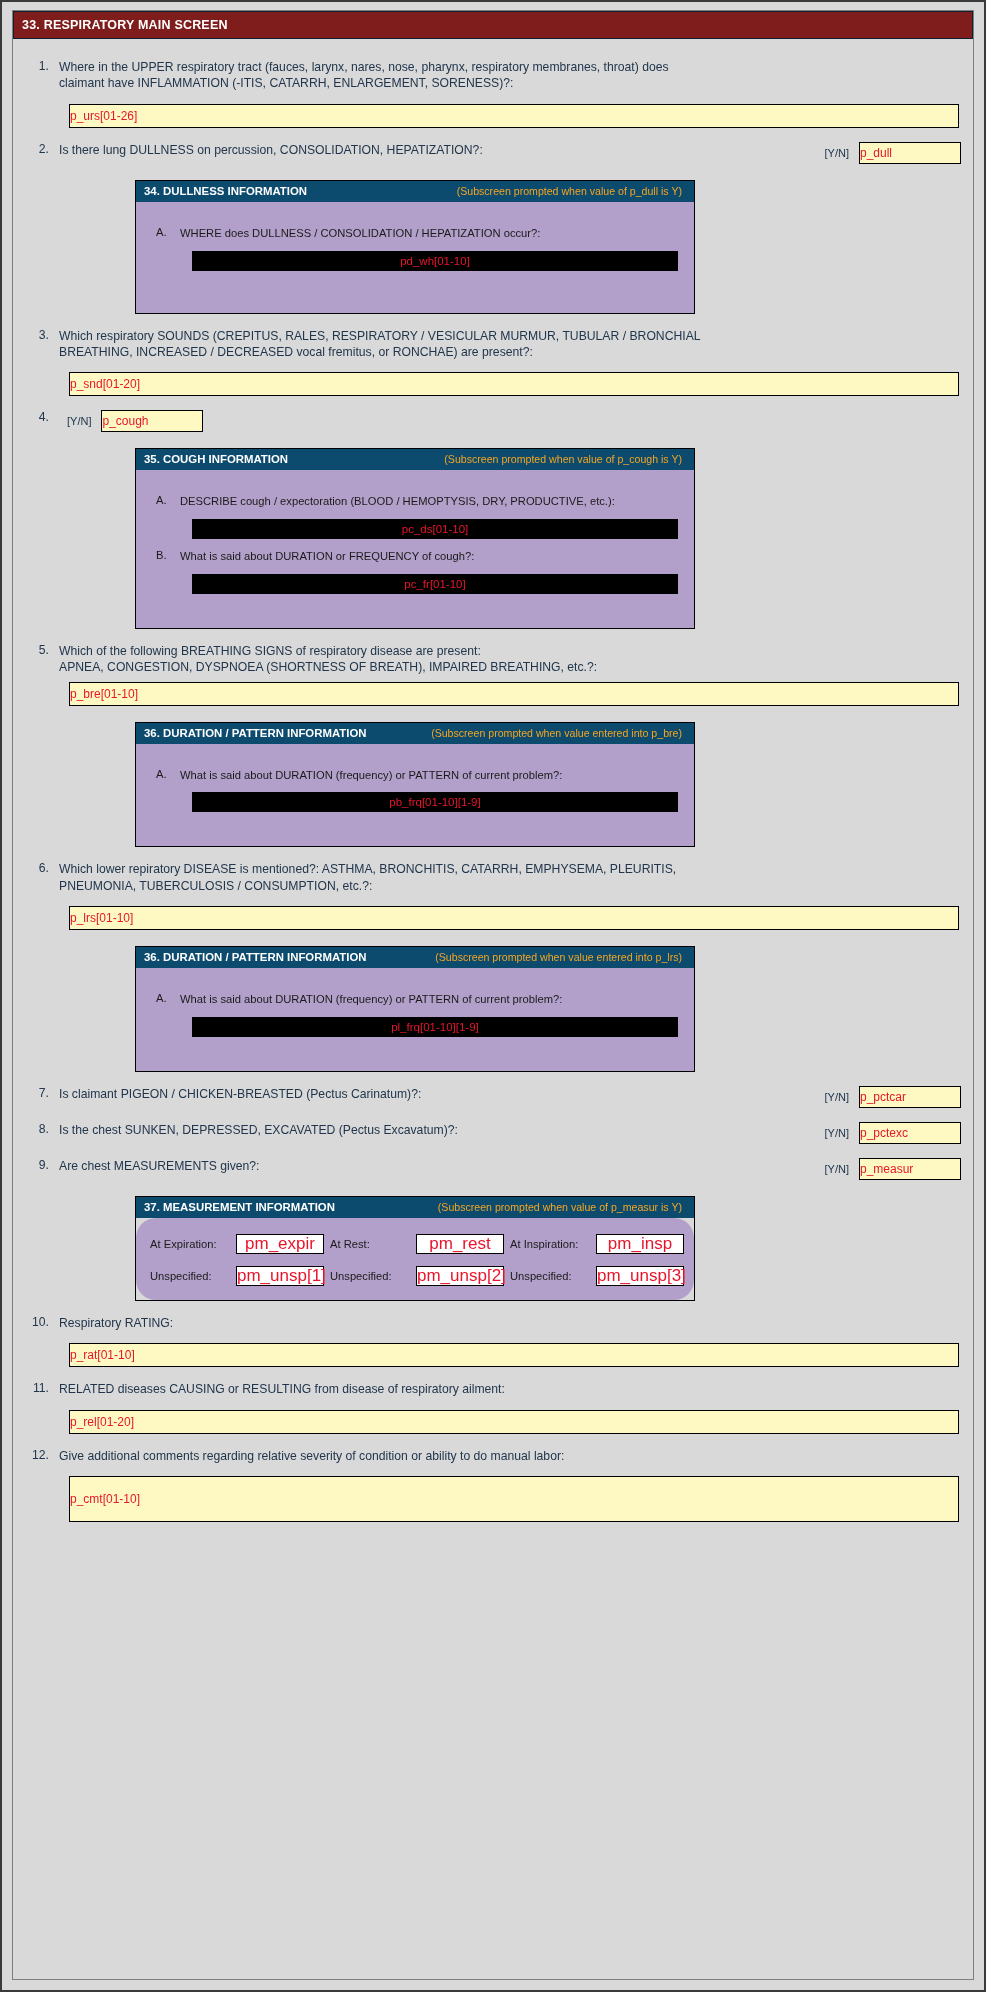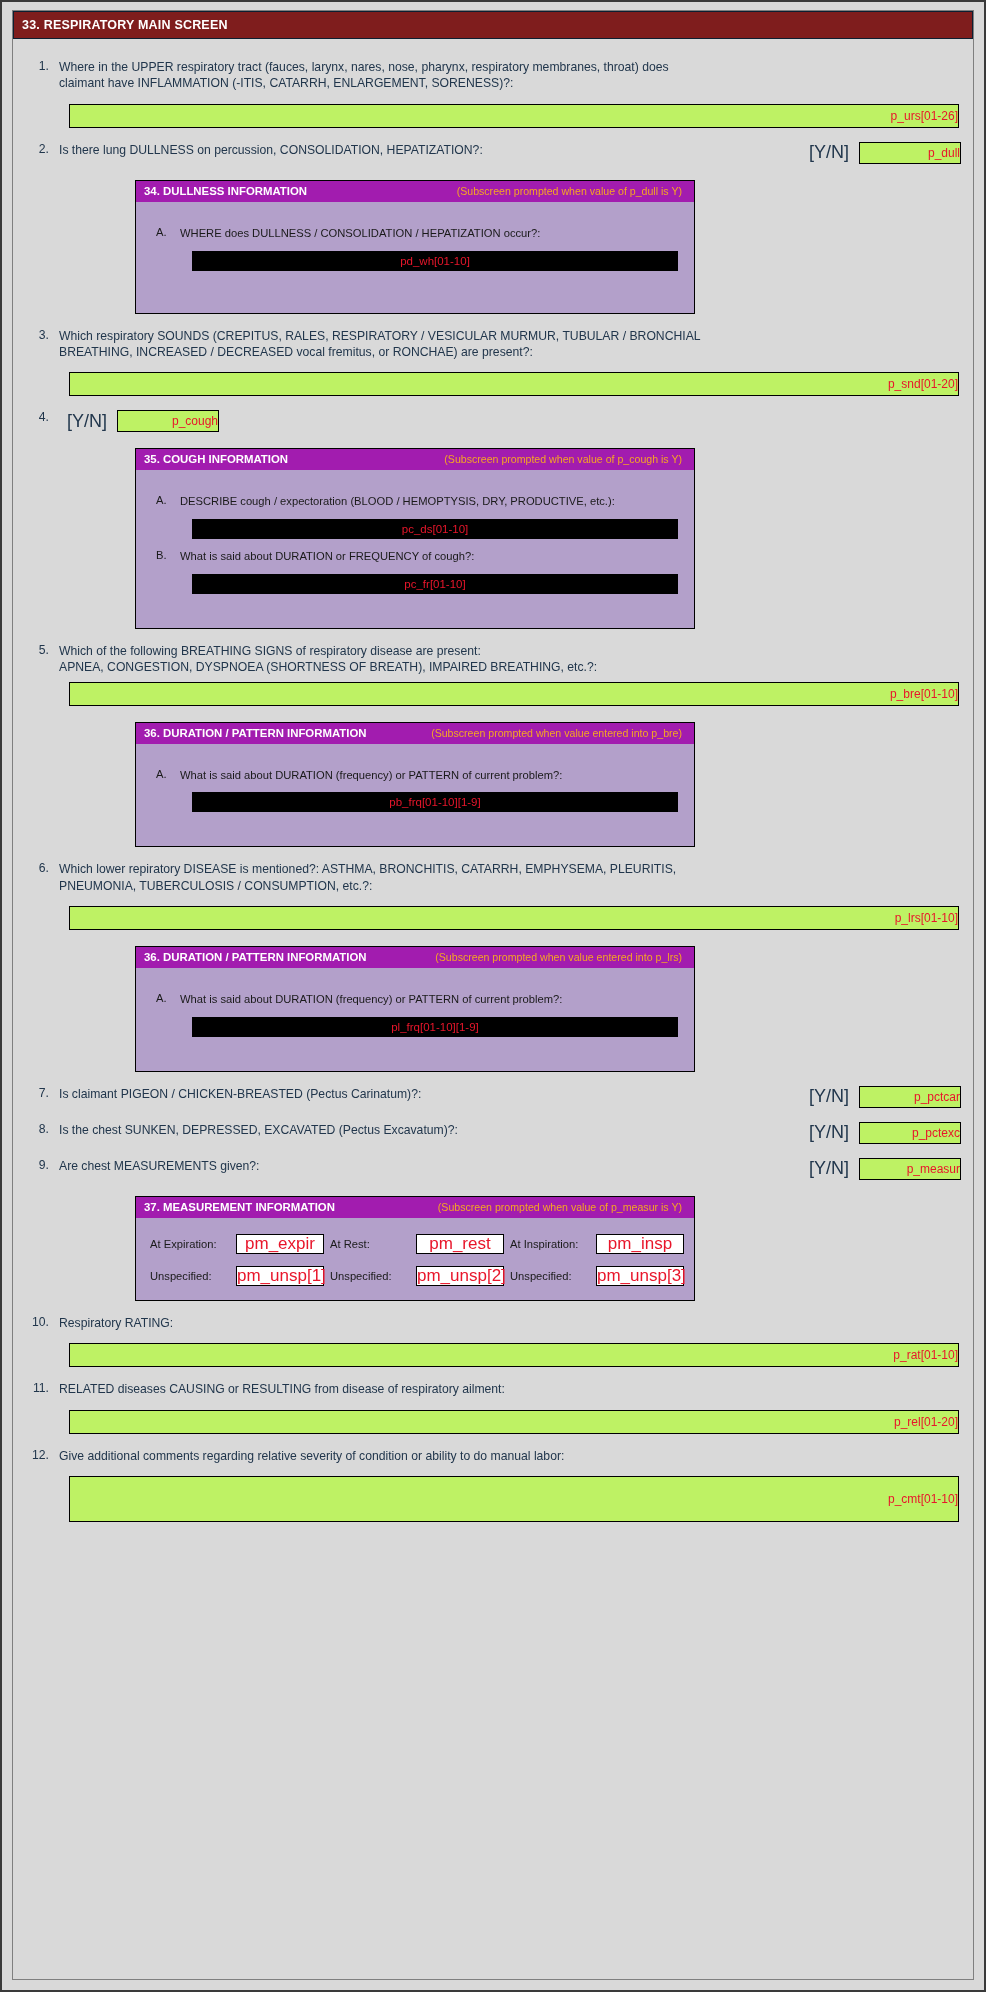--- a/index.html
+++ b/index.html
@@ -67,30 +67,30 @@
     display: block;
   }
   .yn-wrap {
     display: flex;
     align-items: center;
     gap: 10px;
     margin-left: 8px;
     white-space: nowrap;
   }
   .yn-label {
-    font-size: 18px;
+    font-size: 11px;
     color: #21364c;
   }
   
   .field {
-    background: #bef264;
+    background: #fef9c3;
     border: 1.3px solid #000000;
     color: #e8162b;
     font-size: 12px;
-    text-align: right;
+    text-align: left;
     box-sizing: border-box;
   }
   .field-wide {
     height: 24px;
     line-height: 22px;
     margin: 12px 0 0 44px;
     width: calc(100% - 46px);
   }
   .field-tall {
     height: 46px;
@@ -104,21 +104,21 @@
     line-height: 20px;
   }
   
   .subscreen {
     margin: 16px 0 0 110px;
     width: 560px;
     border: 1.3px solid #000000;
     box-sizing: border-box;
   }
   .sub-header {
-    background: #a21caf;
+    background: #0c4a6e;
     display: flex;
     align-items: center;
     padding: 4px 8px 5px 8px;
     box-sizing: border-box;
   }
   .sub-title {
     color: #ffffff;
     font-size: 11.4px;
     font-weight: bold;
     flex: 0 0 auto;
@@ -354,21 +354,21 @@
           <span class="yn-label">[Y/N]</span>
           <span class="field field-yn">p_measur</span>
         </div>
       </div>
 
       <div class="subscreen">
         <div class="sub-header">
           <span class="sub-title">37. MEASUREMENT INFORMATION</span>
           <span class="sub-note">(Subscreen prompted when value of p_measur is Y)</span>
         </div>
-        <div class="sub-body" style="padding:12px 4px 14px 10px;">
+        <div class="sub-body" style="padding:12px 4px 14px 10px;border-radius:20px;">
           <div class="meas-row">
             <div class="meas-cell">
               <span class="meas-label">At Expiration:</span>
               <span class="meas-field">pm_expir</span>
             </div>
             <div class="meas-cell">
               <span class="meas-label">At Rest:</span>
               <span class="meas-field">pm_rest</span>
             </div>
             <div class="meas-cell">

